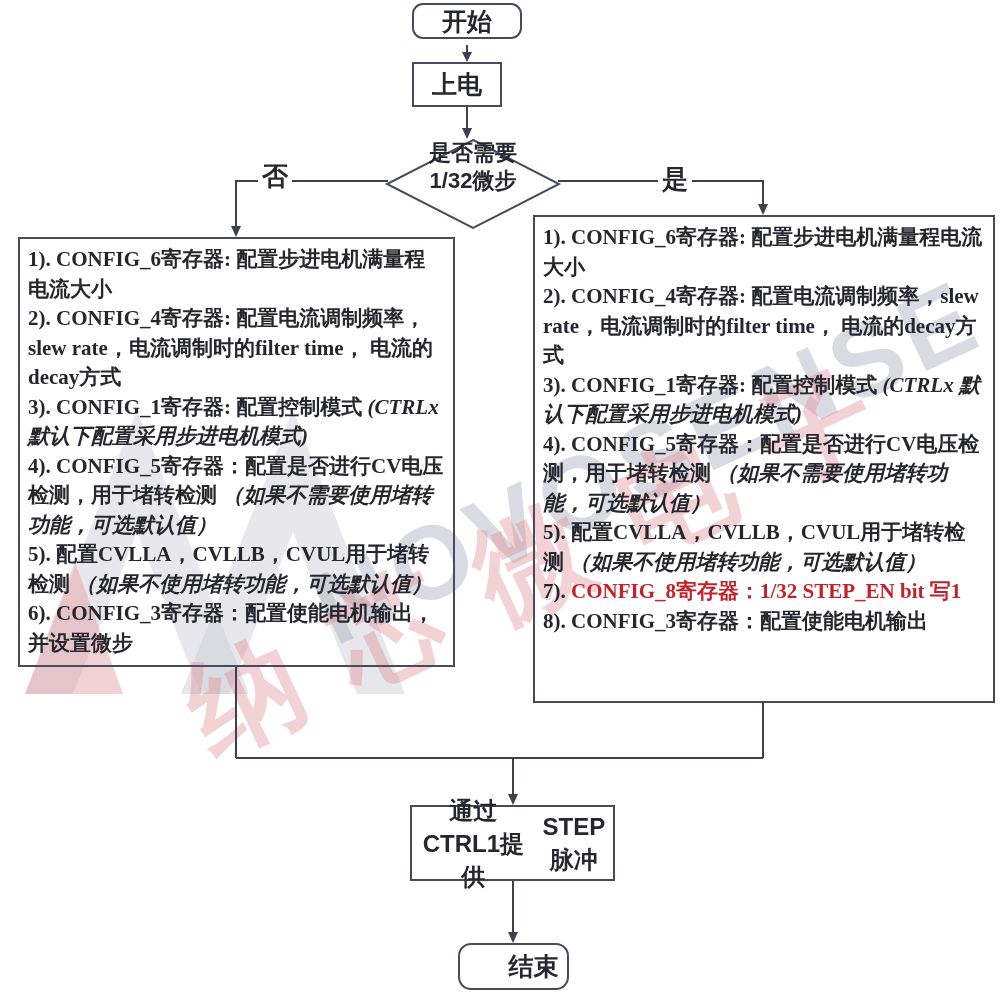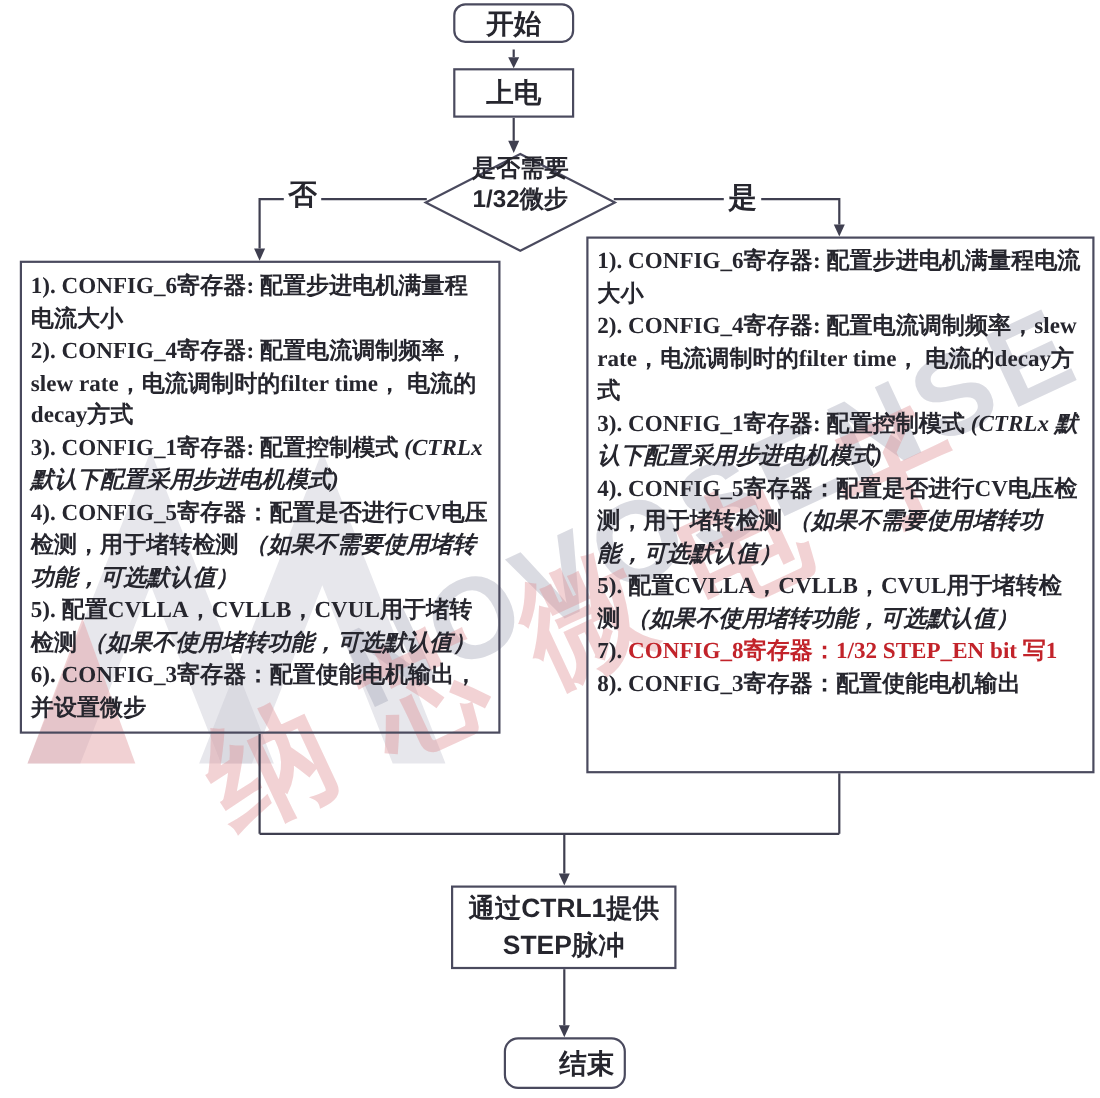--- a/index.html
+++ b/index.html
@@ -20,22 +20,22 @@
   .wm-logo{position:absolute;left:15px;top:372px;}
   
   .wires{position:absolute;left:0;top:0;z-index:1;}
   
   .node{
     position:absolute;z-index:2;box-sizing:border-box;border:2px solid #4a4a5e;background:#fff;
     display:flex;align-items:center;justify-content:center;text-align:center;
   }
   .rounded{border-radius:11px;}
   #n-start{left:412px;top:3px;width:110px;height:36px;font-size:25px;}
-  #n-power{left:412px;top:62px;width:110px;height:45px;font-size:25px;}
-  #n-step {left:410px;top:805px;width:205px;height:76px;font-size:24px;line-height:33px;flex-direction:column;}
+  #n-power{left:412px;top:62px;width:90px;height:45px;font-size:25px;}
+  #n-step {left:410px;top:805px;width:205px;height:76px;font-size:24px;line-height:33px;flex-direction:row;}
   #n-end  {left:458px;top:943px;width:111px;height:47px;font-size:25px;border-radius:13px;padding-left:40px;}
   .diamond-label{
     position:absolute;z-index:2;left:386px;top:139px;width:174px;height:90px;
     display:flex;flex-direction:column;align-items:center;
     font-size:22px;line-height:28px;text-align:center;
   }
   .branch-label{
     position:absolute;z-index:2;background:#fff;padding:0 4px;font-size:26px;line-height:30px;
   }
   #lbl-no{left:258px;top:161px;}

